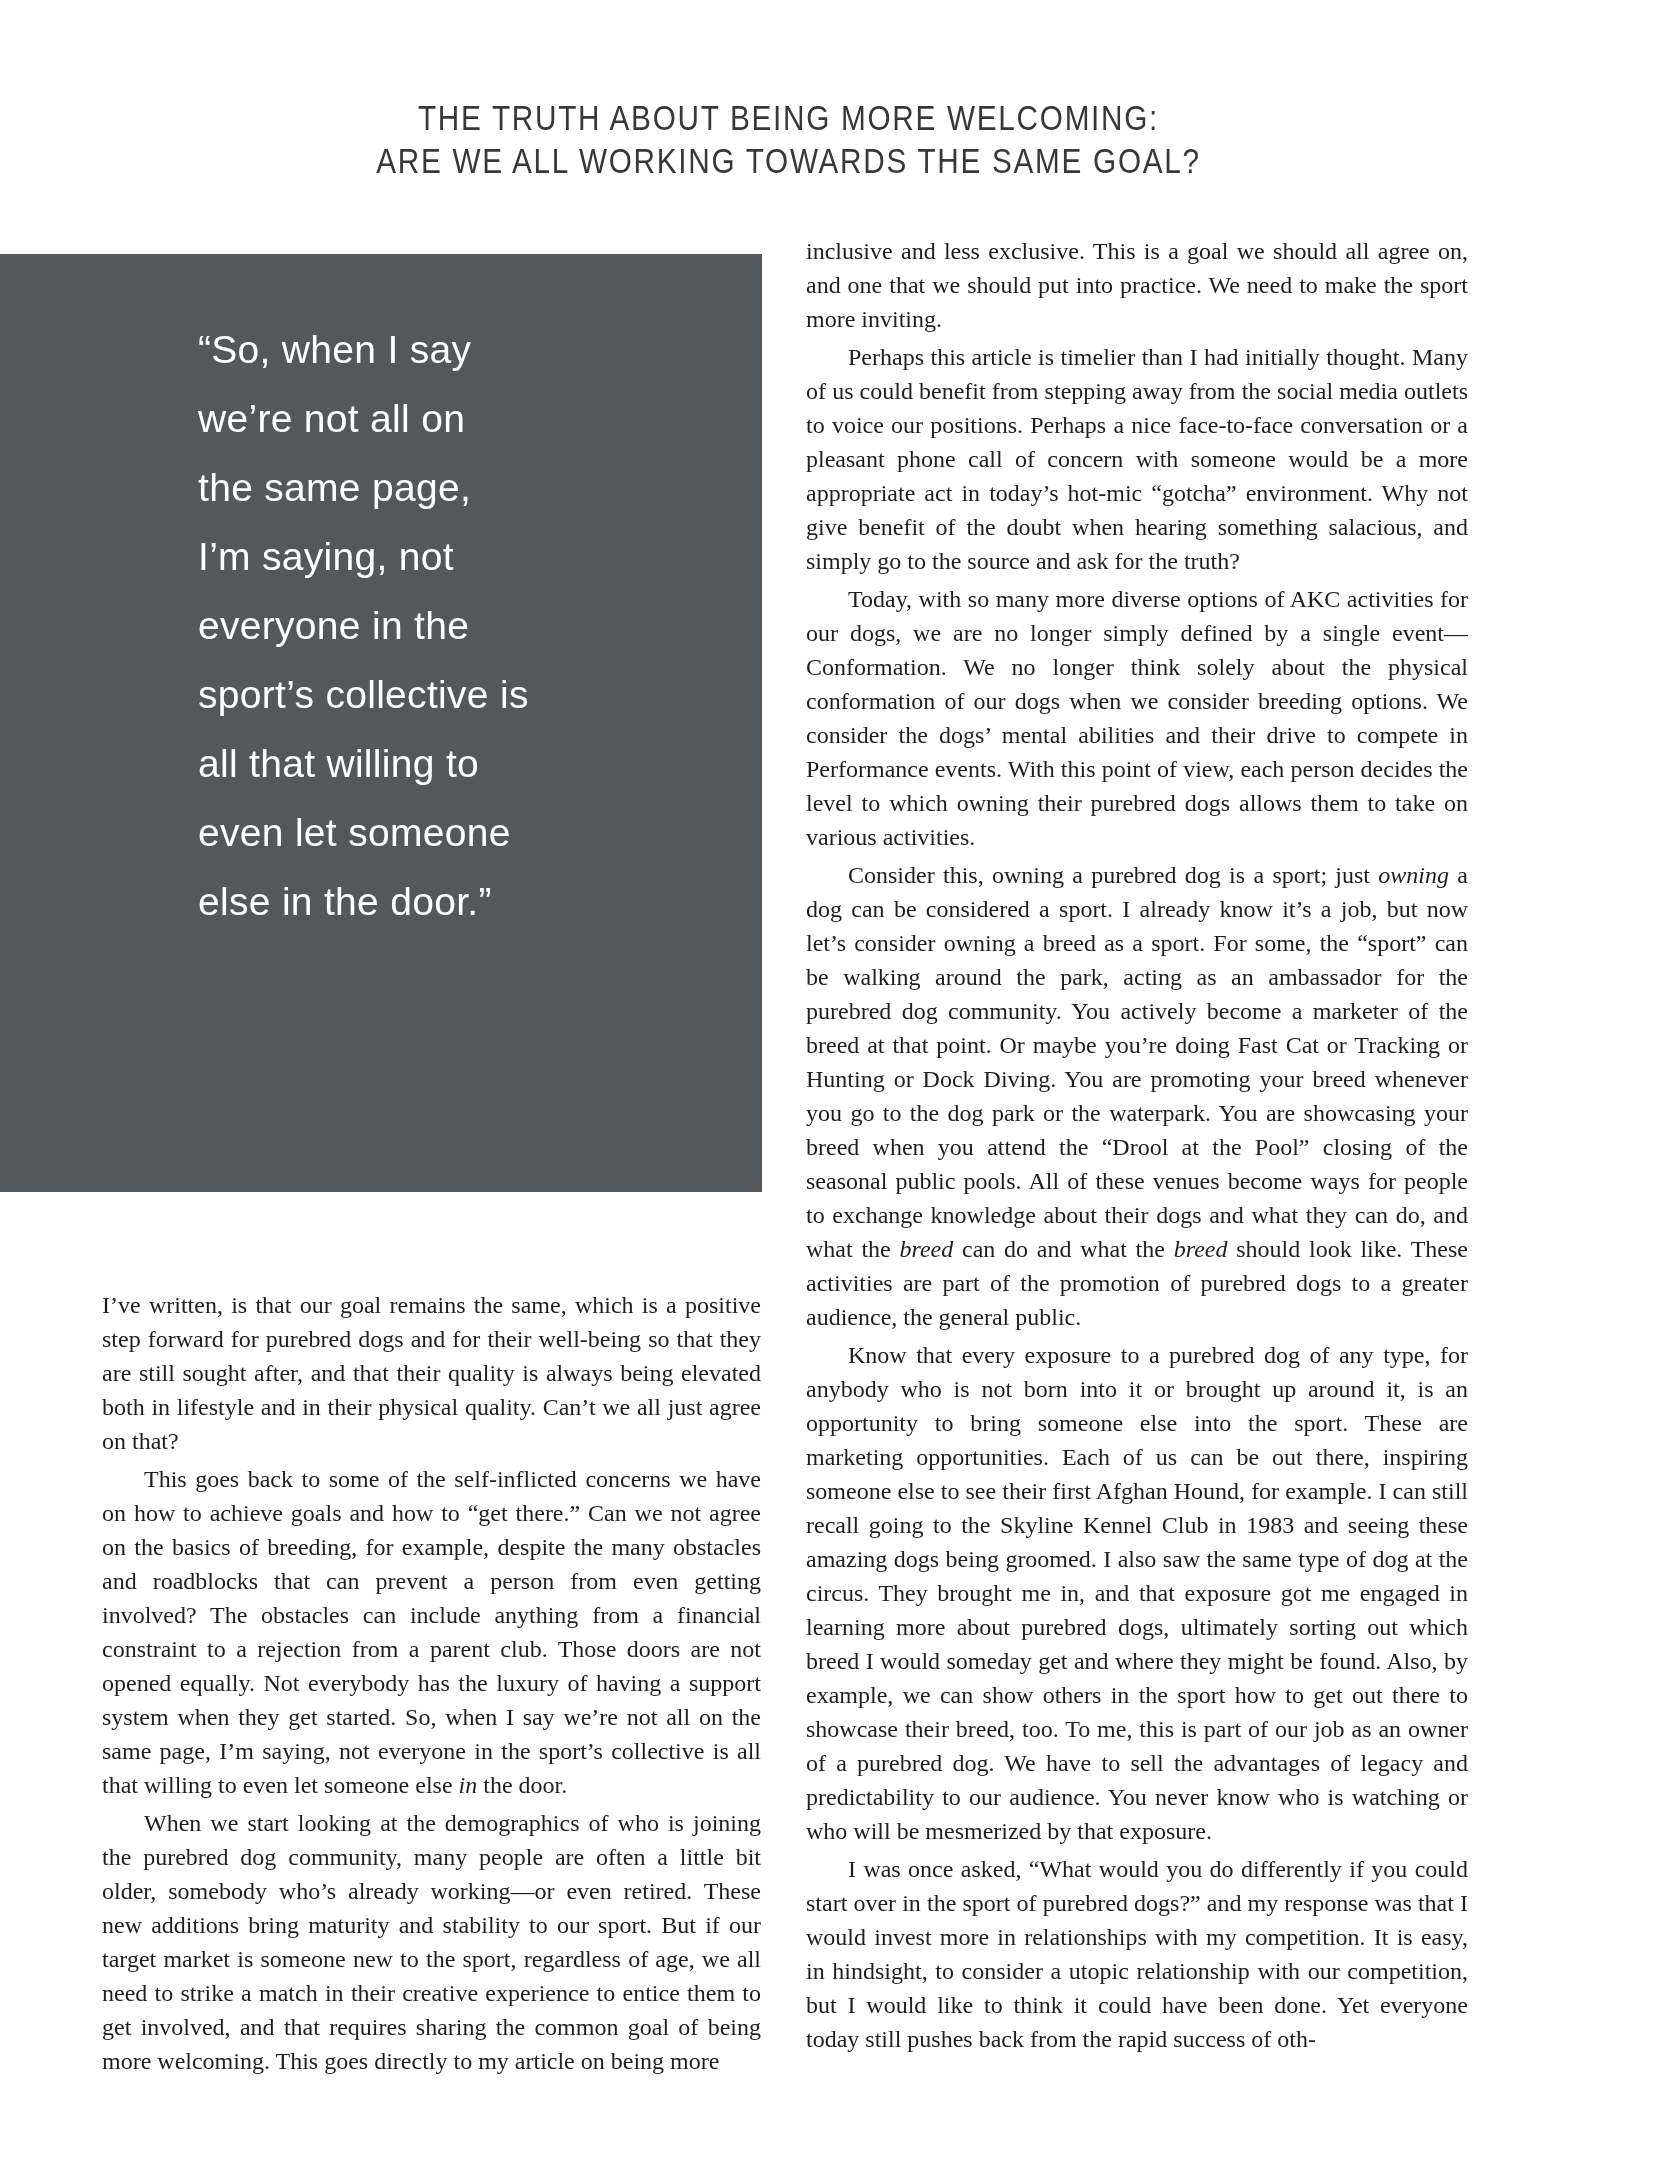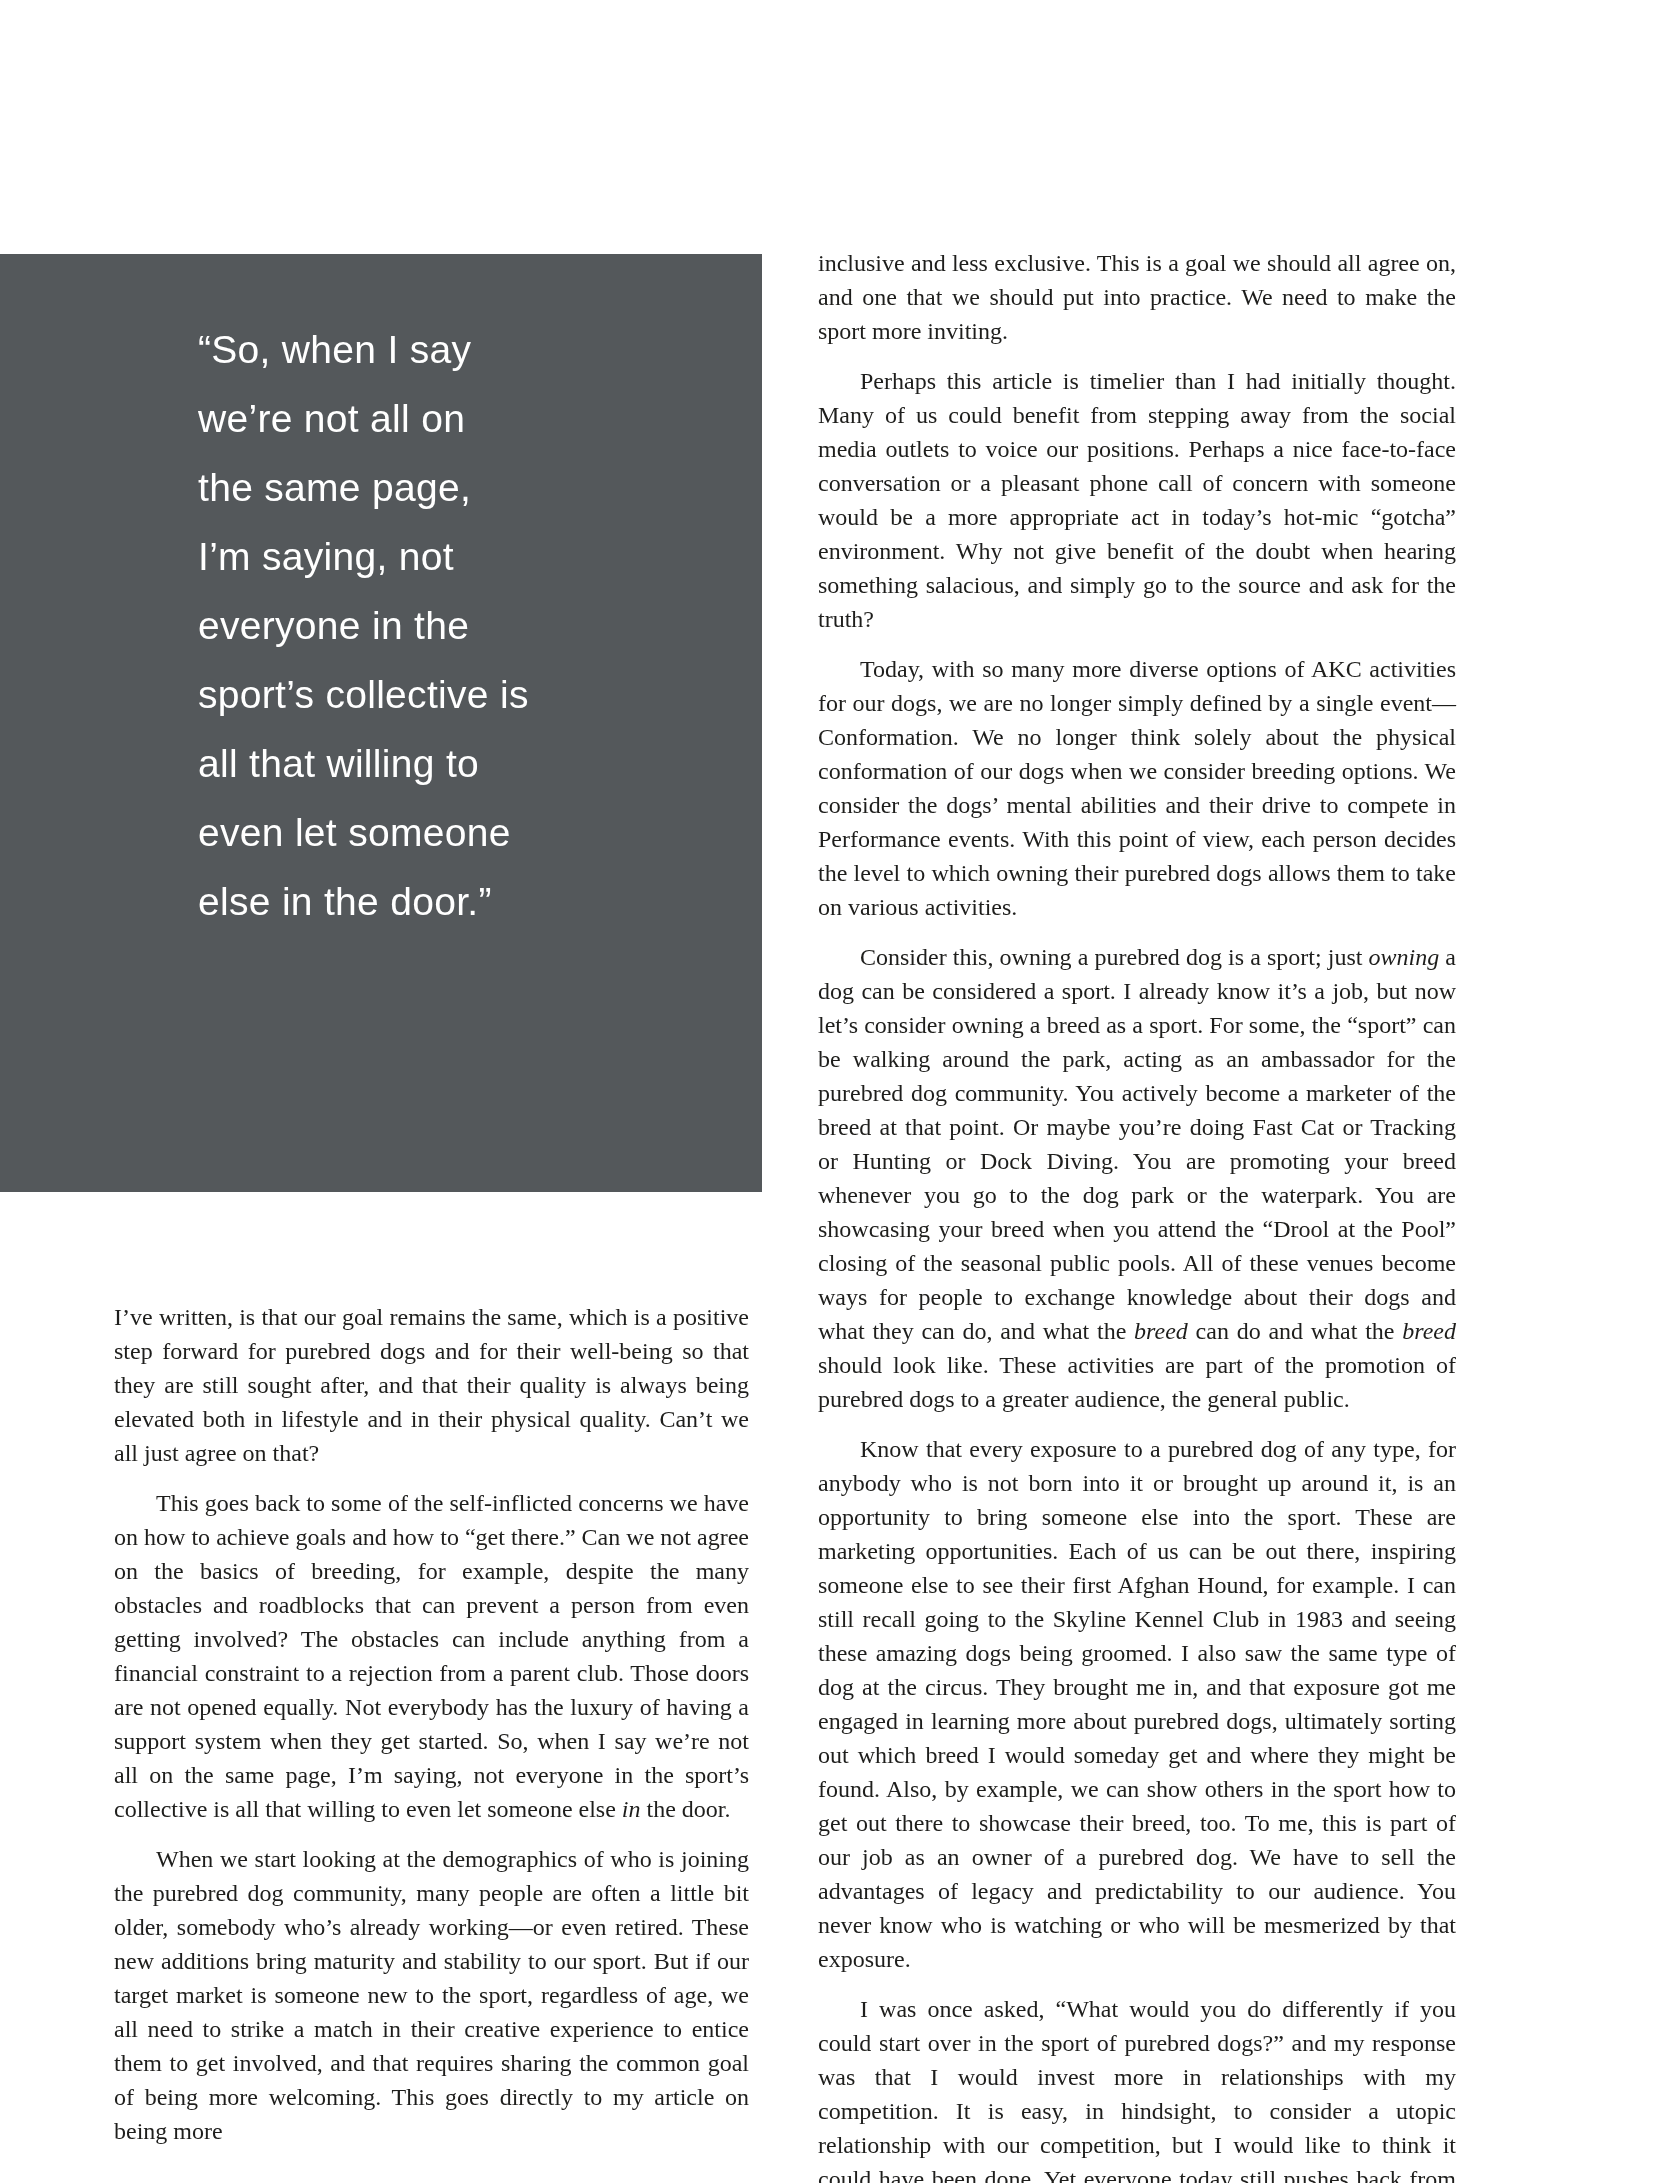--- a/index.html
+++ b/index.html
@@ -66,29 +66,33 @@
   .column-left {
     left: 98px;
     top: 1284px;
     width: 667px;
   }
   .column-right {
     left: 802px;
     top: 230px;
     width: 670px;
   }
-  .para { margin: 16px; }
+  .para { margin: 4px; }
   .para.indent { text-indent: 42px; }
   .para i { }
 </style>
 </head>
 <body>
 
 <div class="page">
 
+  <div class="title-block">
+    <div class="title-line">THE TRUTH ABOUT BEING MORE WELCOMING:</div>
+    <div class="title-line">ARE WE ALL WORKING TOWARDS THE SAME GOAL?</div>
+  </div>
 
   <div class="quote-box"></div>
   <div class="quote-text">“So, when I say
 we’re not all on
 the same page,
 I’m saying, not
 everyone in the
 sport’s collective is
 all that willing to
 even let someone

